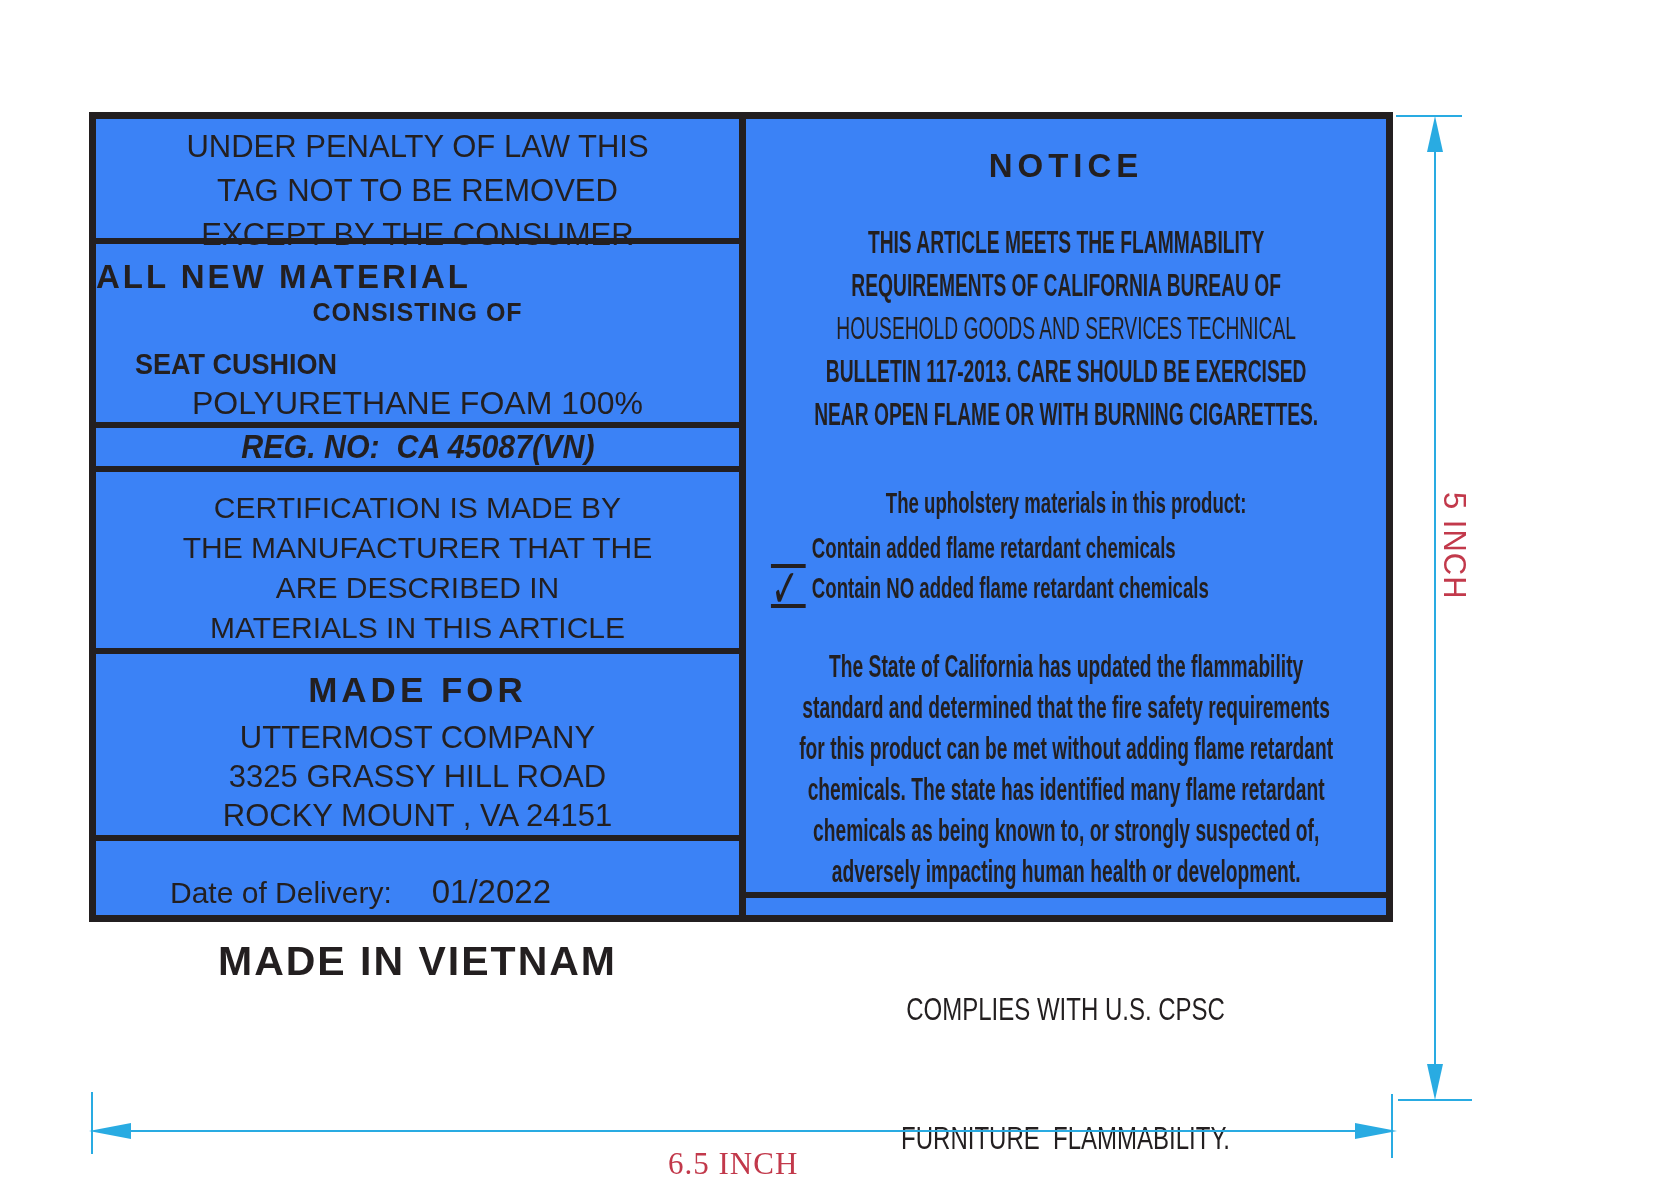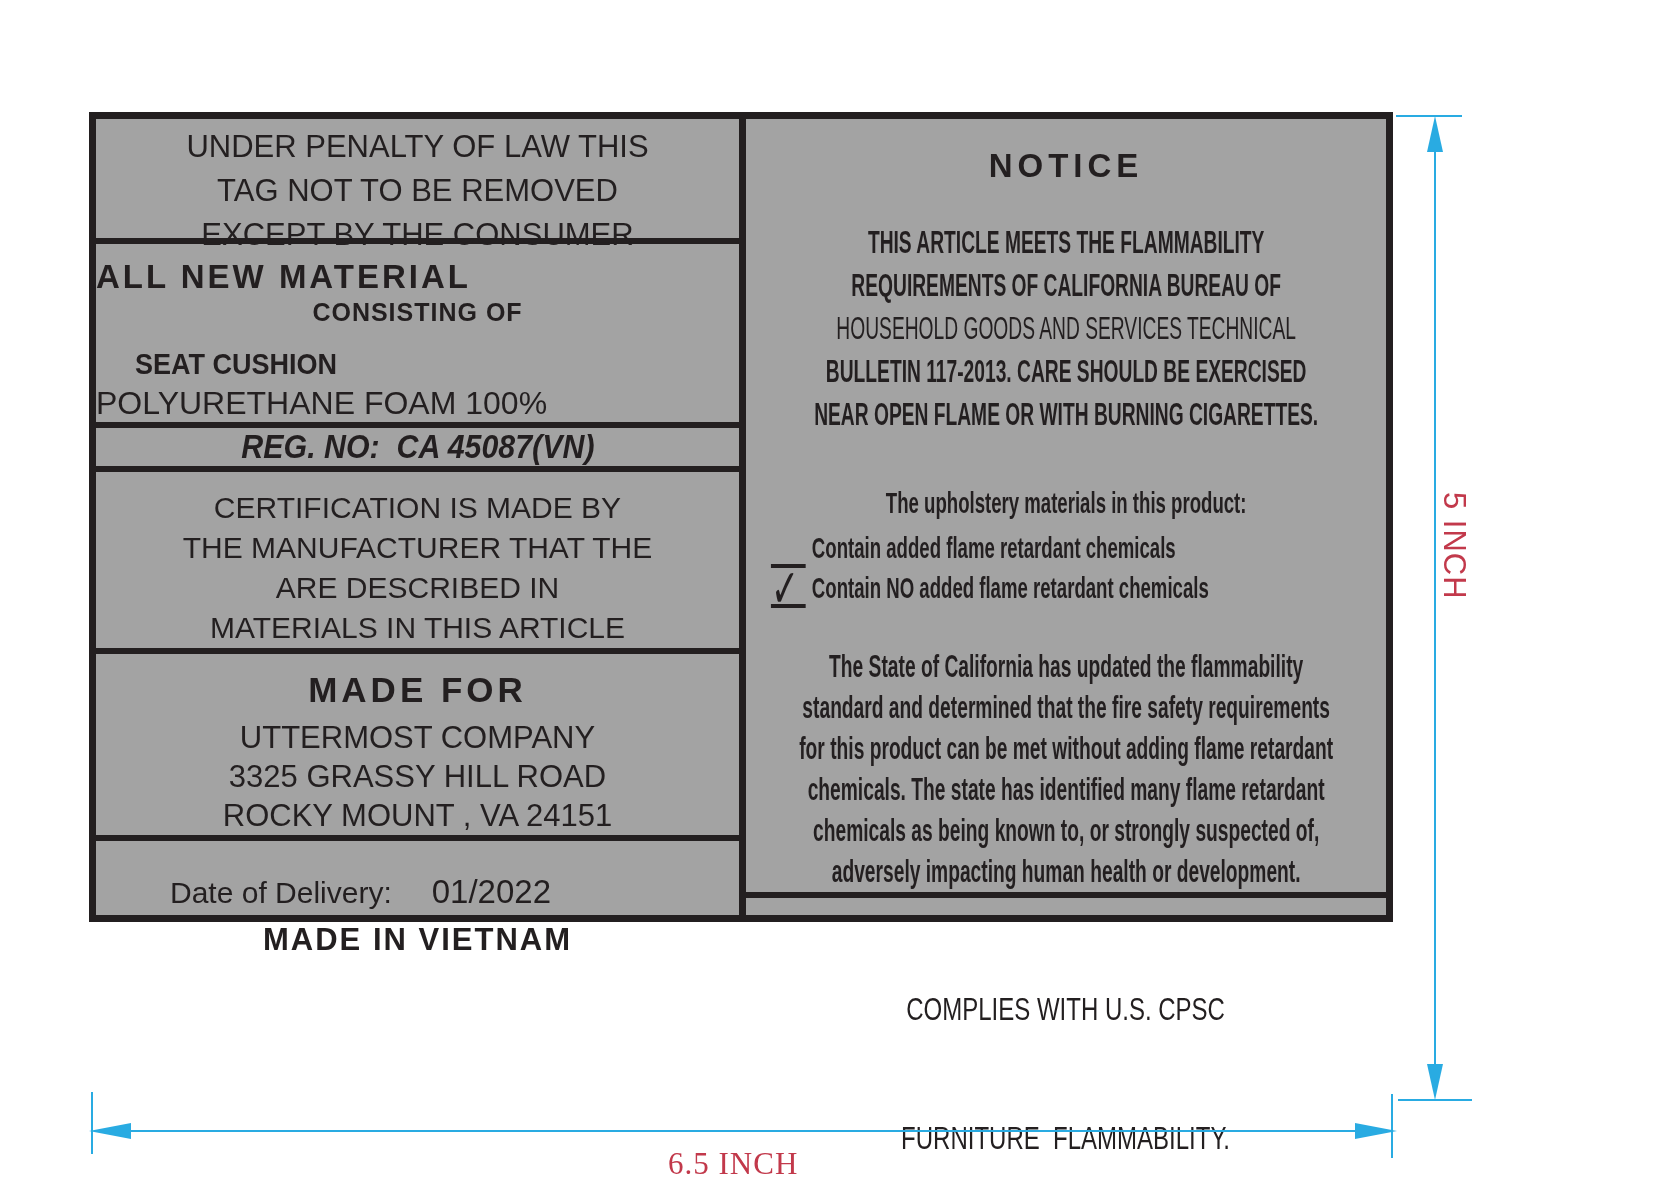--- a/index.html
+++ b/index.html
@@ -1,43 +1,43 @@
 <!DOCTYPE html>
 <html><head>
 <meta charset="utf-8">
 <style>
   html,body{margin:0;padding:0;background:#ffffff;}
   .page{position:relative;width:1654px;height:1200px;background:#ffffff;overflow:hidden;
         font-family:"Liberation Sans",sans-serif;color:#231f20;}
 
   
   .label-box{position:absolute;left:89px;top:112px;width:1304px;height:810px;
-             border:7px solid #231f20;box-sizing:border-box;display:flex;background:#a3a3a3;}
+             border:7px solid #231f20;box-sizing:border-box;display:flex;background:#3b82f6;}
   .col-left{width:650px;box-sizing:border-box;border-right:7px solid #231f20;display:flex;flex-direction:column;}
   .col-right{flex:1;display:flex;flex-direction:column;}
   .sec{box-sizing:border-box;}
   .bdr{border-bottom:6px solid #231f20;}
 
   
   .s-penalty{height:125px;padding-top:6px;text-align:center;font-size:31px;line-height:44px;}
   .s-material{height:190px;}
   .mat-title{margin-top:14px;font-size:33px;font-weight:bold;letter-spacing:3px;}
   .mat-sub{margin-top:2px;text-align:center;font-size:25px;font-weight:bold;letter-spacing:1px;}
   .component{margin:20px 0 0 39px;font-size:30px;font-weight:bold;transform:scaleX(.9);transform-origin:left center;}
-  .composition{margin-top:4px;font-size:32px;}
+  .composition{margin-top:4px;text-align:center;font-size:32px;}
   .s-regno{height:73px;display:flex;align-items:center;justify-content:center;font-style:italic;}
   .regno{font-size:33px;font-weight:bold;white-space:pre;transform:scaleX(.92);transform-origin:center;}
   .s-cert{height:256px;padding-top:16px;text-align:center;font-size:30px;line-height:40px;}
   .s-madefor{height:212px;text-align:center;}
   .madefor-title{margin-top:16px;font-size:35px;font-weight:bold;letter-spacing:4px;}
   .addr{margin-top:8px;font-size:31px;line-height:39px;}
   .s-date{flex:1;}
   .date-row{margin:32px 0 0 74px;display:flex;align-items:baseline;font-size:30px;}
   .date-value{margin-left:24px;font-size:33px;border-bottom:3px solid #231f20;padding:0 16px 4px 16px;}
-  .origin{margin-top:4px;text-align:center;font-size:31px;font-weight:bold;letter-spacing:2px;}
+  .origin{margin-top:20px;text-align:center;font-size:41px;font-weight:bold;letter-spacing:2px;}
 
   
   .s-notice{height:856px;}
   .notice-title{margin-top:28px;text-align:center;font-size:33px;font-weight:bold;letter-spacing:5px;}
   .cond62{width:161.3%;margin-left:-30.65%;transform:scaleX(.62);transform-origin:center top;}
   .cond75{width:133.3%;margin-left:-16.67%;transform:scaleX(.75);transform-origin:center top;}
   .notice-para{margin-top:36px;text-align:center;font-size:31px;line-height:43px;font-weight:bold;}
   .notice-para .w-reg{font-weight:normal;}
   .uph{margin-top:50px;font-size:30px;font-weight:bold;}
   .uph-heading{text-align:center;font-size:30px;}

